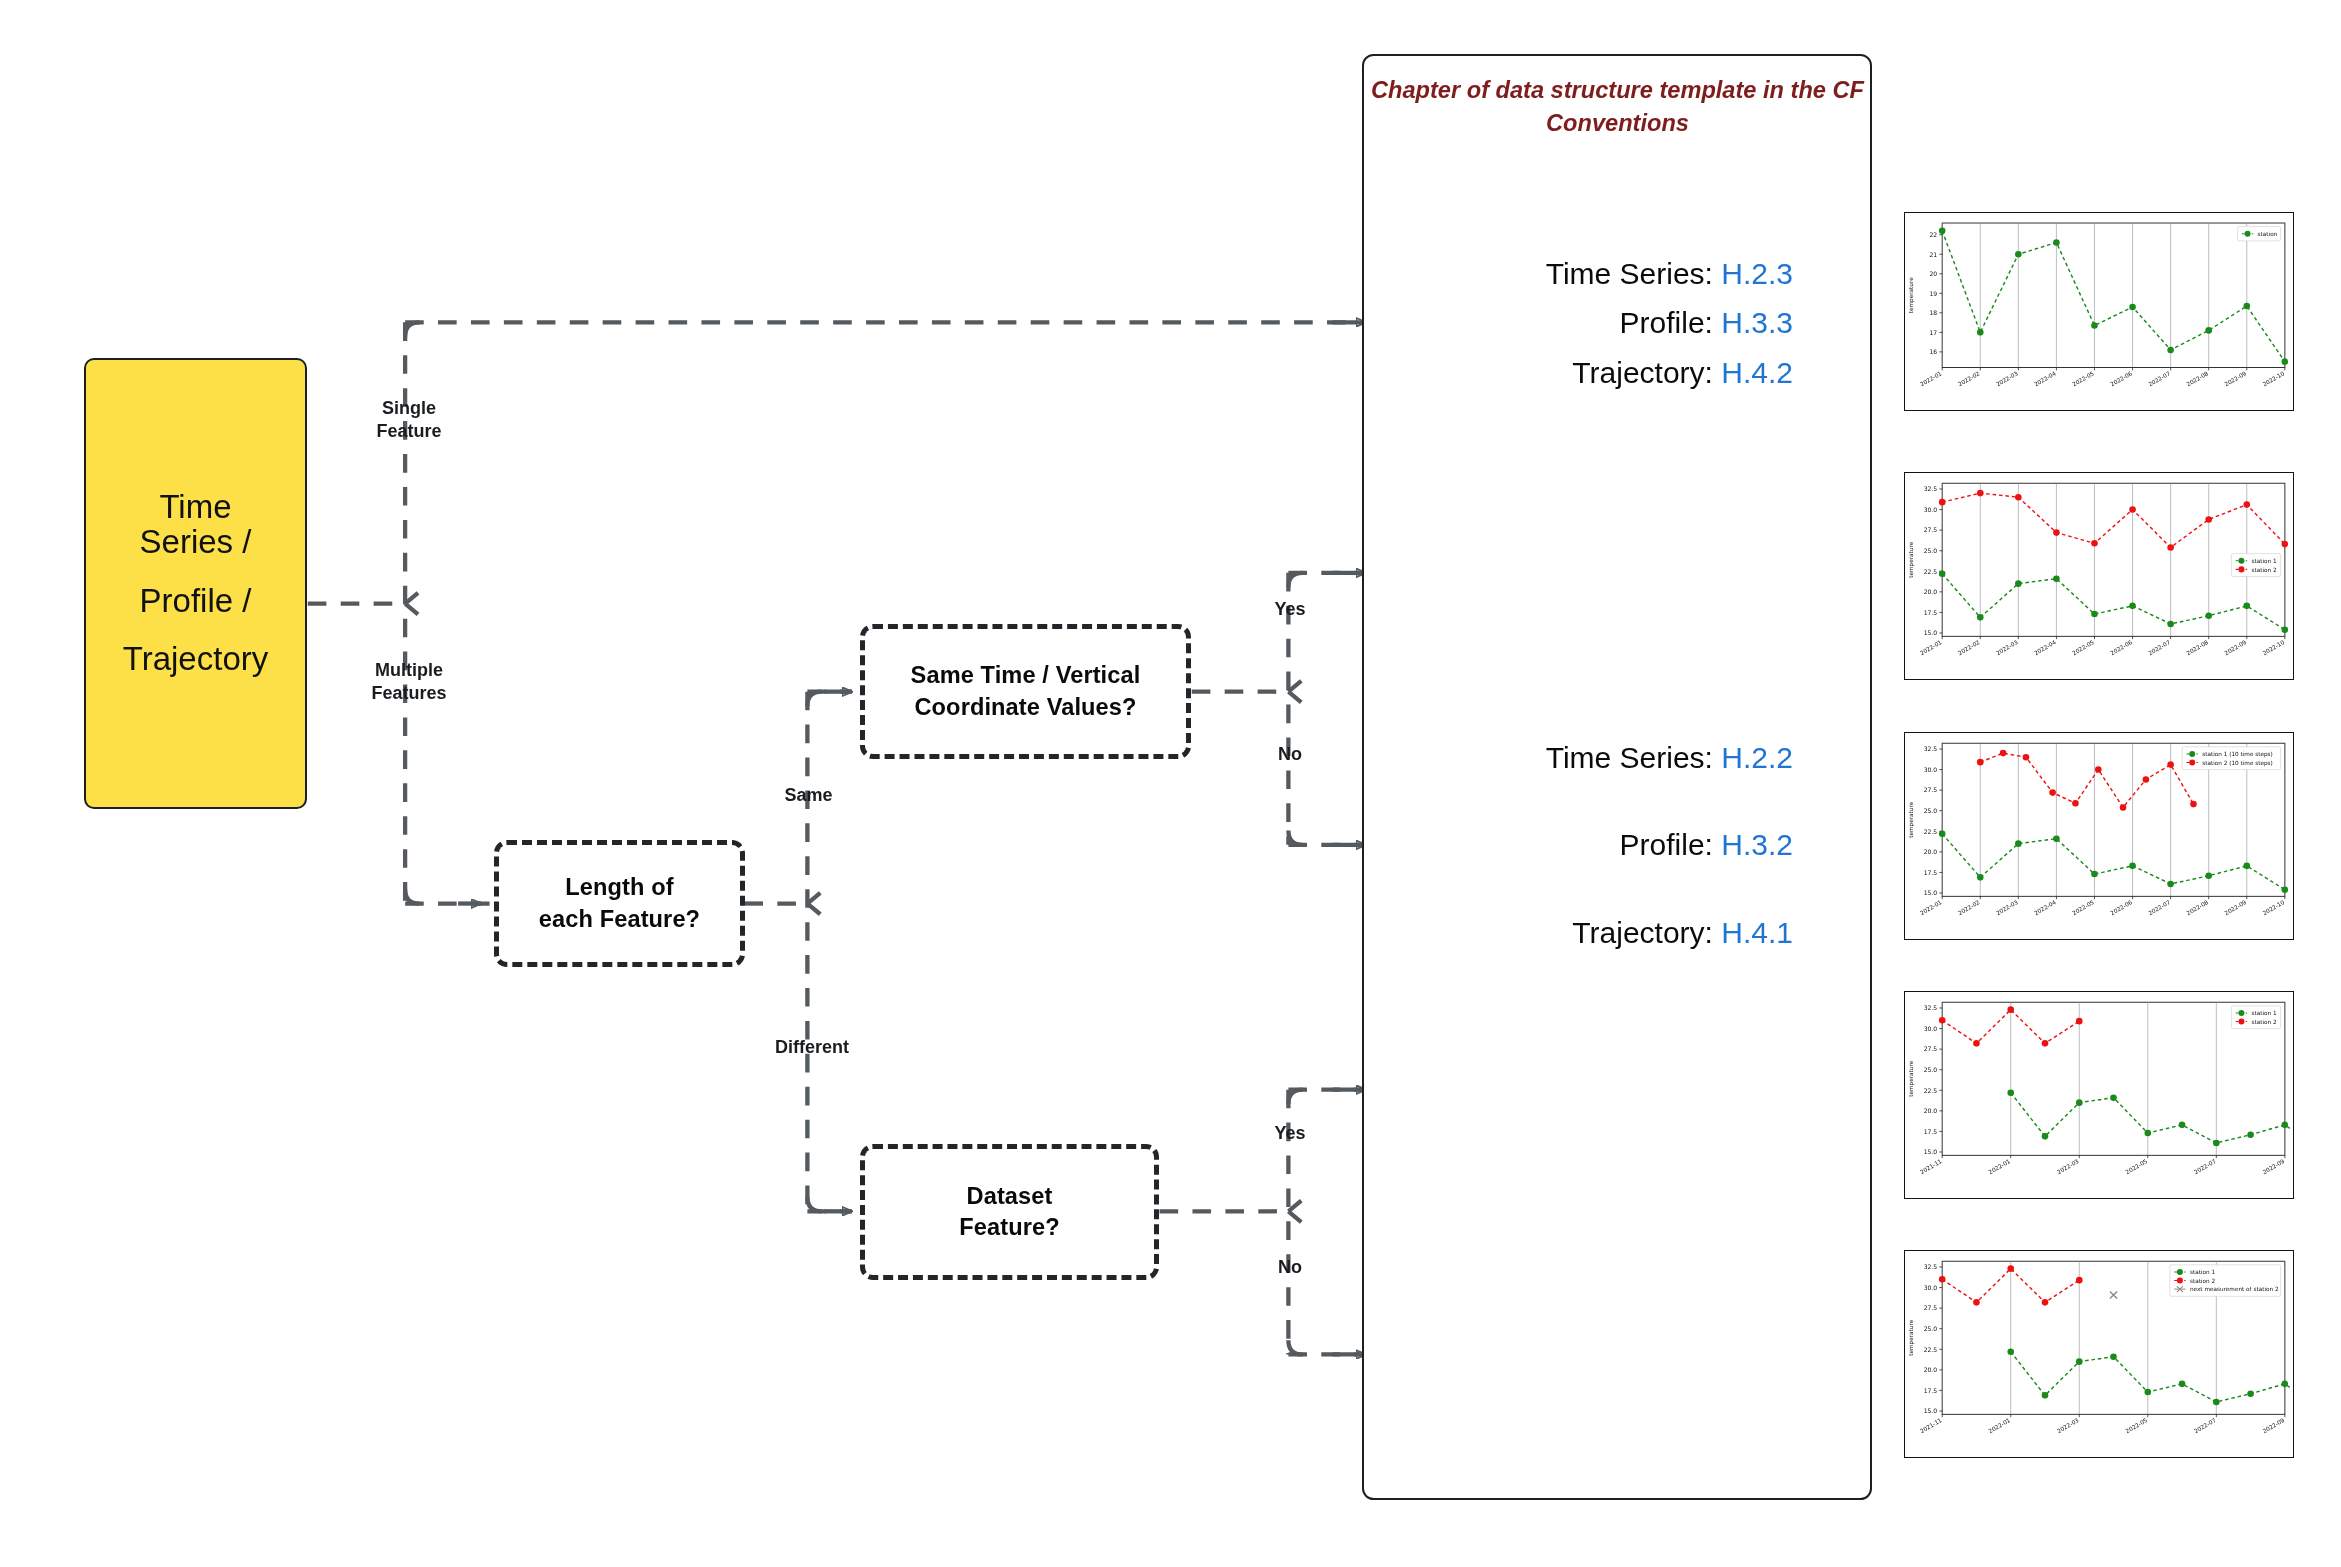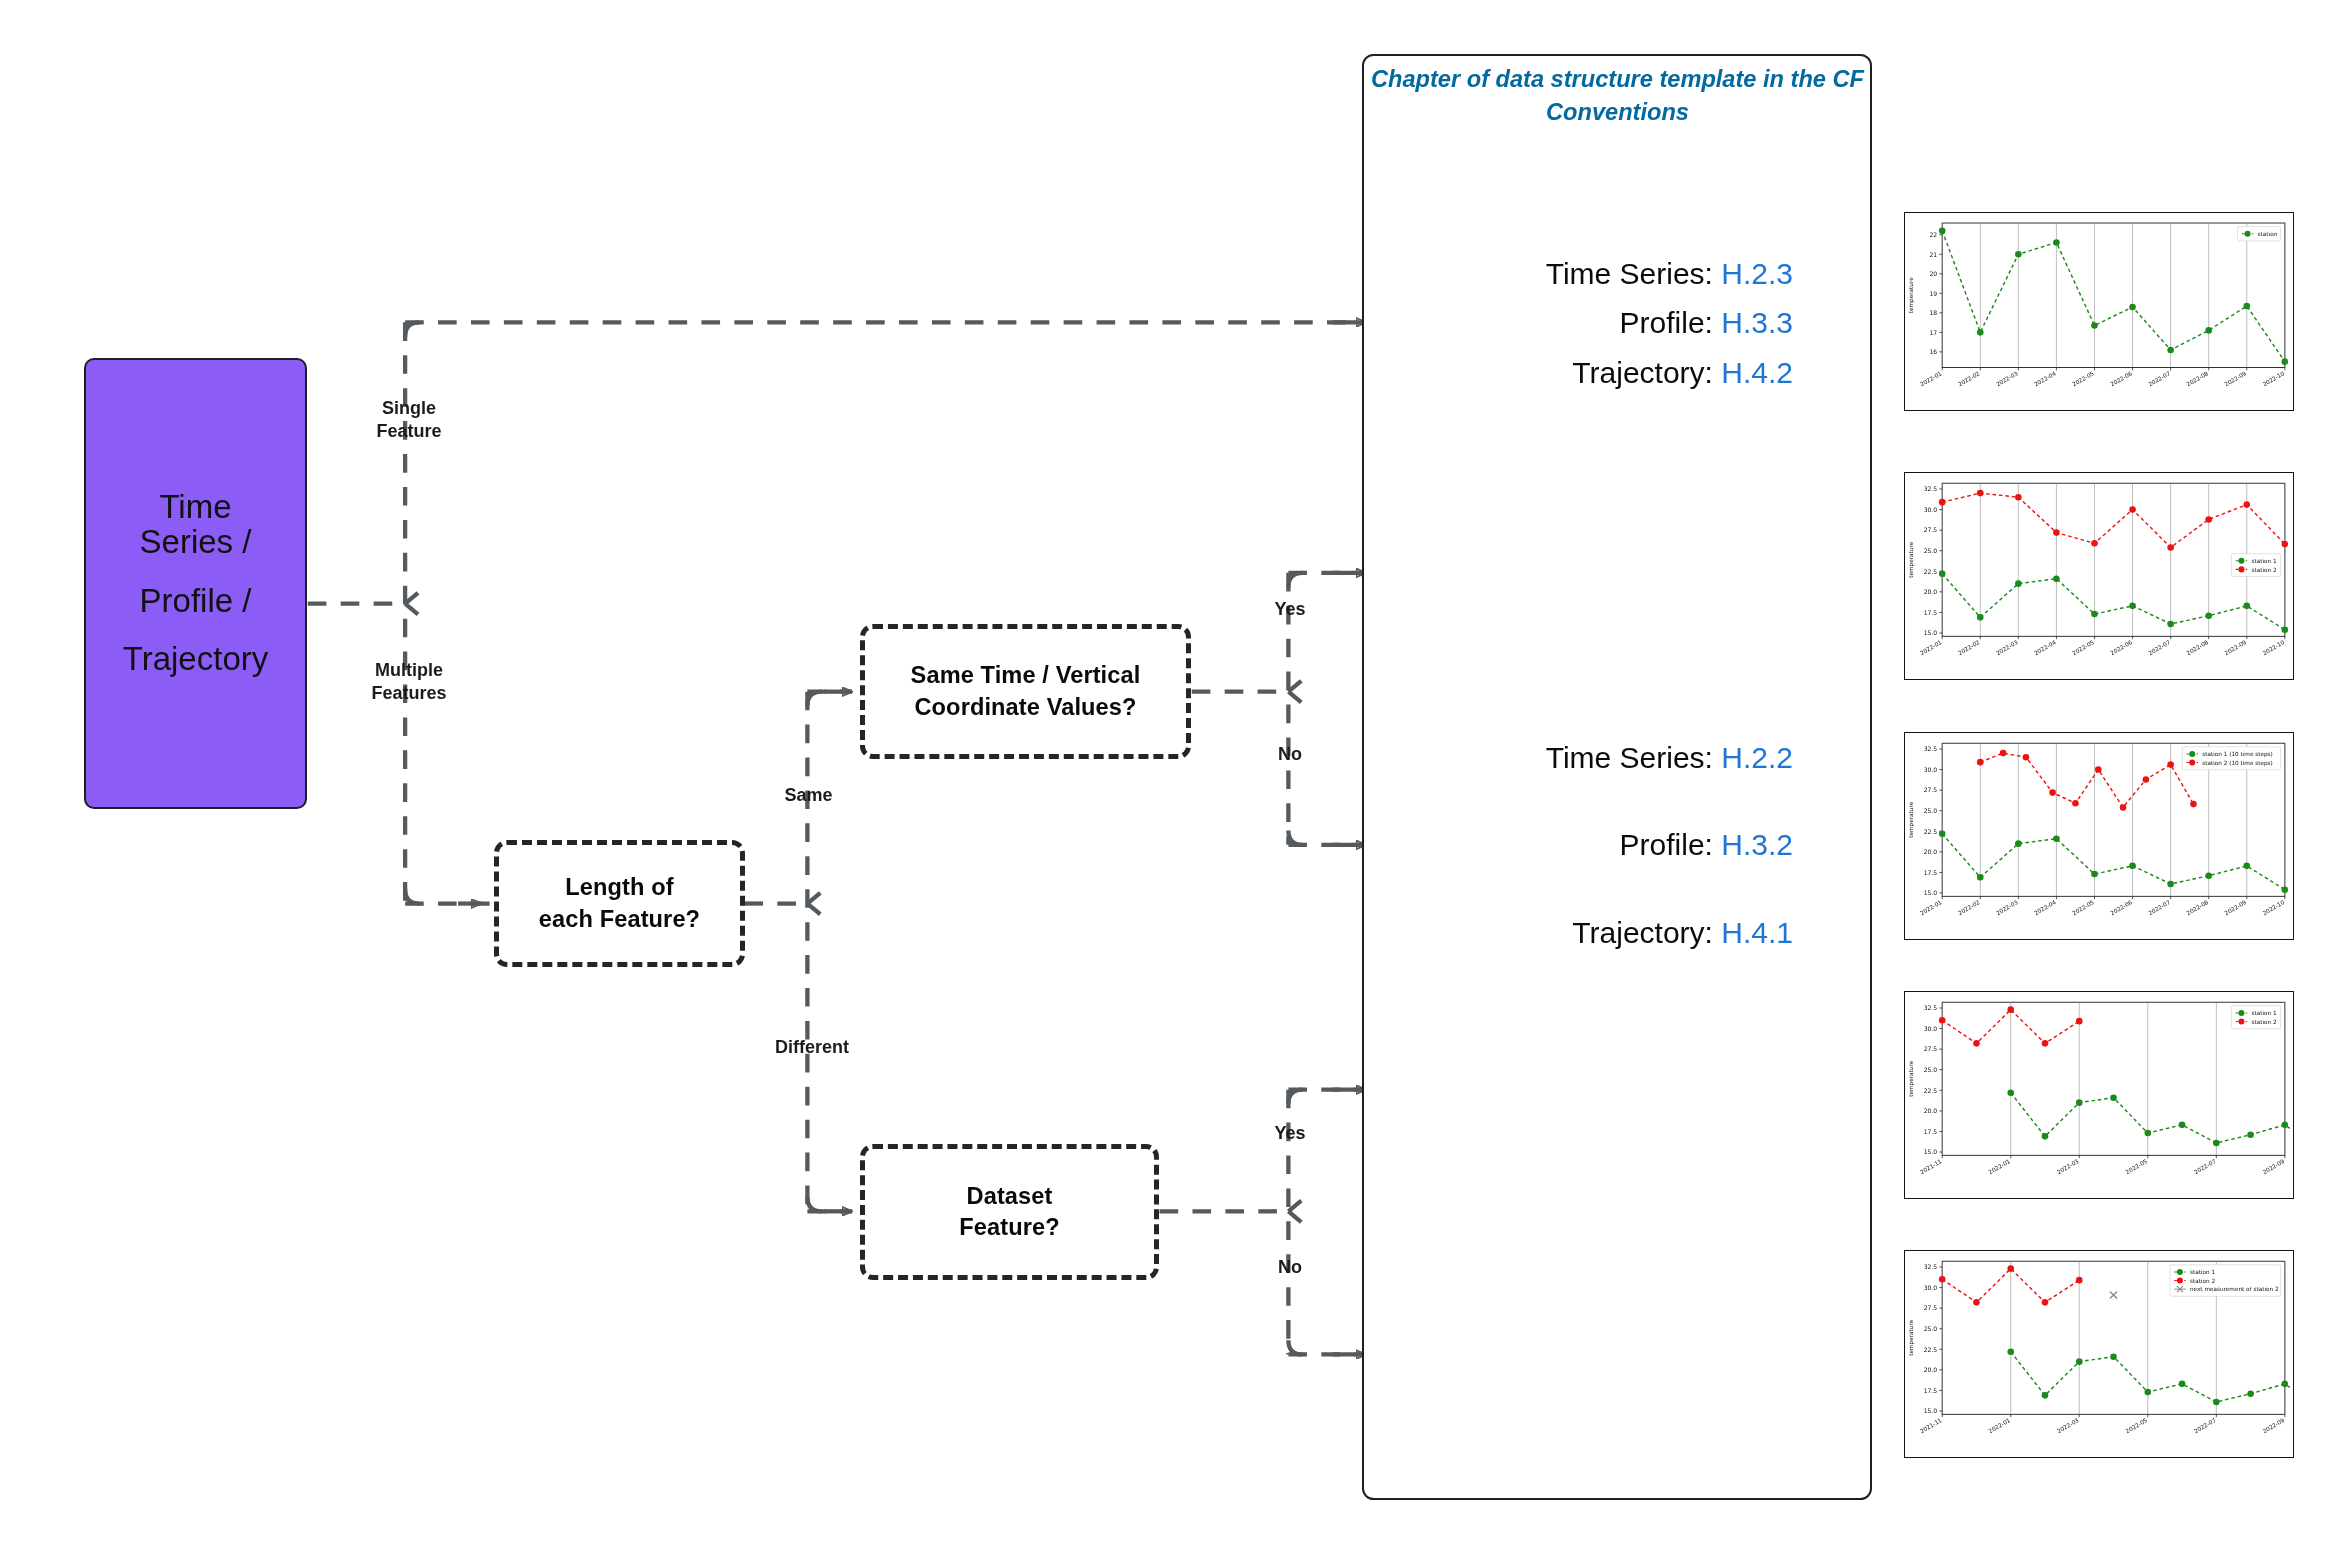--- a/index.html
+++ b/index.html
@@ -8,35 +8,35 @@
   #root{position:absolute;inset:0;}
 
   
   #edges{position:absolute;left:0;top:0;width:2342px;height:1568px;}
 
   
   .node{position:absolute;box-sizing:border-box;display:flex;
         align-items:center;justify-content:center;text-align:center;}
 
   
-  .start-box{border:2.9px solid #1d2023;border-radius:10px;background:#8b5cf6;
+  .start-box{border:2.9px solid #1d2023;border-radius:10px;background:#fde047;
              flex-direction:column;}
   .start-line{font-size:33px;font-weight:400;line-height:1.05;color:#111;}
   .start-gap{height:24px;}
 
   
   .decision{border:5px dashed #22262a;border-radius:13px;background:#fff;
             flex-direction:column;font-weight:bold;}
   .decision .dline{font-size:23.6px;line-height:1.32;letter-spacing:0.1px;color:#0a0a0a;}
 
   
   .container-box{border:2.9px solid #1d2023;border-radius:11.5px;background:#fff;
                  align-items:flex-start;justify-content:flex-start;}
-  .container-title{position:absolute;left:1367px;top:63px;width:501px;
-                   text-align:center;color:#0369a1;font-weight:bold;font-style:italic;
+  .container-title{position:absolute;left:1367px;top:74px;width:501px;
+                   text-align:center;color:#7f1d1d;font-weight:bold;font-style:italic;
                    font-size:23.6px;line-height:1.38;}
 
   
   .result{position:absolute;display:flex;flex-direction:column;
           justify-content:center;align-items:flex-end;text-align:right;}
   .rline{font-size:30px;line-height:1.44;white-space:nowrap;color:#0b0b0b;}
   .rline .code{color:#1f76d2;}
   .rline .none{color:#0b0b0b;}
 
   

